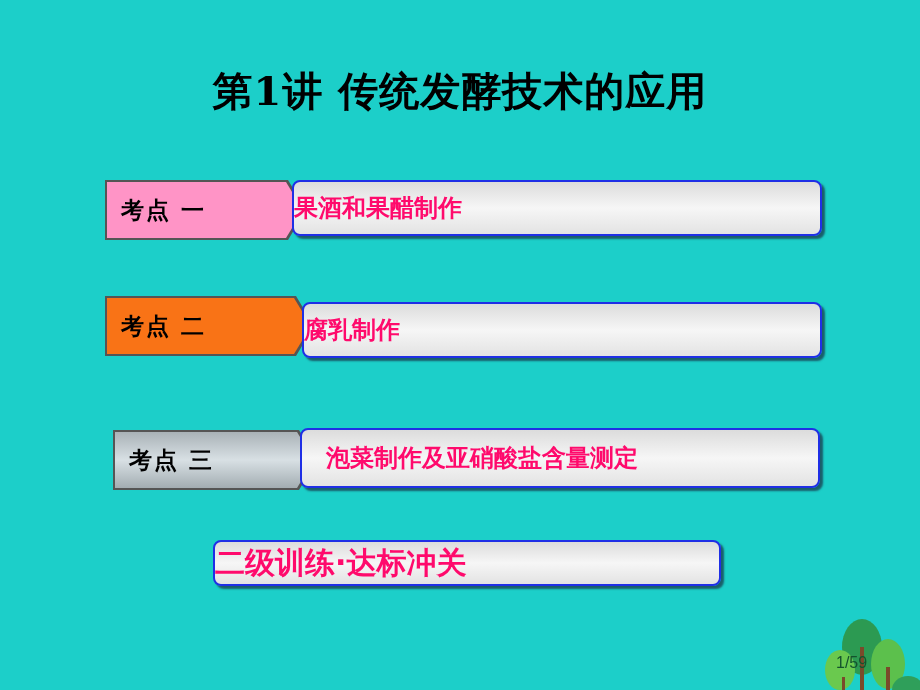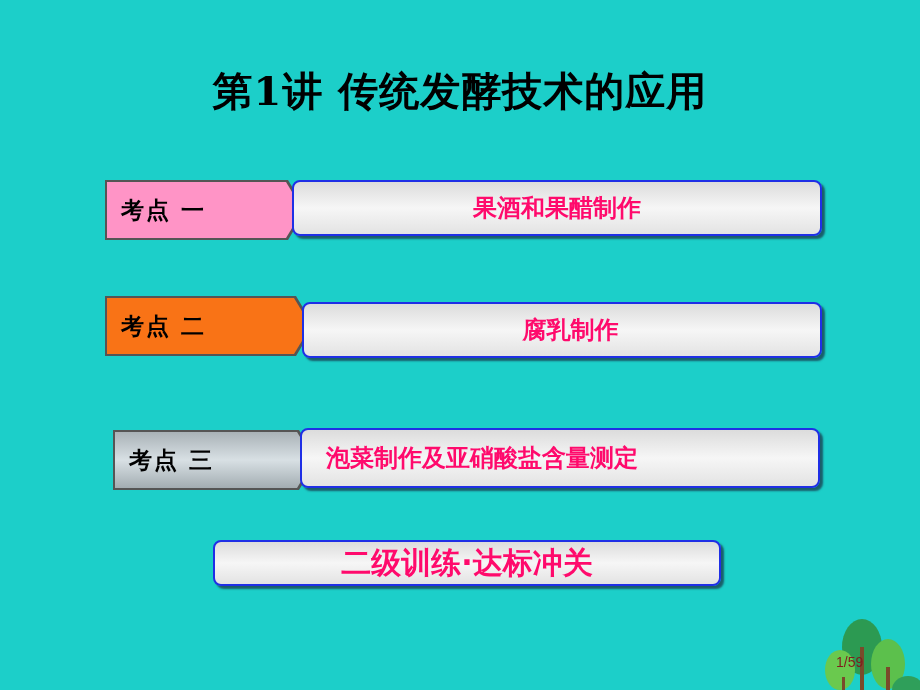--- a/index.html
+++ b/index.html
@@ -28,43 +28,43 @@
   .tag.t1 .inner { background:#ff94c6; }
   .tag.t2 .inner { background:#f97316; }
   .tag.t3 .inner { background:linear-gradient(#a9b2b7,#d8e0e4 50%,#a3adb2); }
   .box {
     position:absolute; border:2px solid #1f2fe6; border-radius:8px;
     background:linear-gradient(#dcdcdc,#f6f6f6 50%,#e3e3e3);
     box-shadow:3px 3px 2px #1a5e6a;
     display:flex; align-items:center; box-sizing:border-box;
     font-size:24px; font-weight:bold; color:#ff0a6c;
   }
-  .center { justify-content:center; }
+  .center { }
   .left { padding-left:24px; }
   .pager {
-    position:absolute; left:836px; top:654px; font-size:14px; color:#7f1d1d;
+    position:absolute; left:836px; top:654px; font-size:16px; color:#14532d;
     font-family:"Liberation Sans",sans-serif;
   }
 </style>
 </head>
 <body>
 
 <div class="title">第1讲  传统发酵技术的应用</div>
 
 <div class="tag t1" style="left:105px;top:180px;width:182px;">
   <div class="inner">考点 一</div>
 </div>
 <div class="box center" style="left:292px;top:180px;width:530px;height:56px;">
   <span>果酒和果醋制作</span>
 </div>
 
 <div class="tag t2" style="left:105px;top:296px;width:190px;">
   <div class="inner">考点 二</div>
 </div>
-<div class="box center" style="left:302px;top:302px;width:520px;height:56px;padding-left:17px;">
+<div class="box center" style="left:302px;top:302px;width:520px;height:56px;">
   <span>腐乳制作</span>
 </div>
 
 <div class="tag t3" style="left:113px;top:430px;width:185px;text-align:center;">
   <div class="inner">考点 三</div>
 </div>
 <div class="box left" style="left:300px;top:428px;width:520px;height:60px;">
   <span>泡菜制作及亚硝酸盐含量测定</span>
 </div>
 

